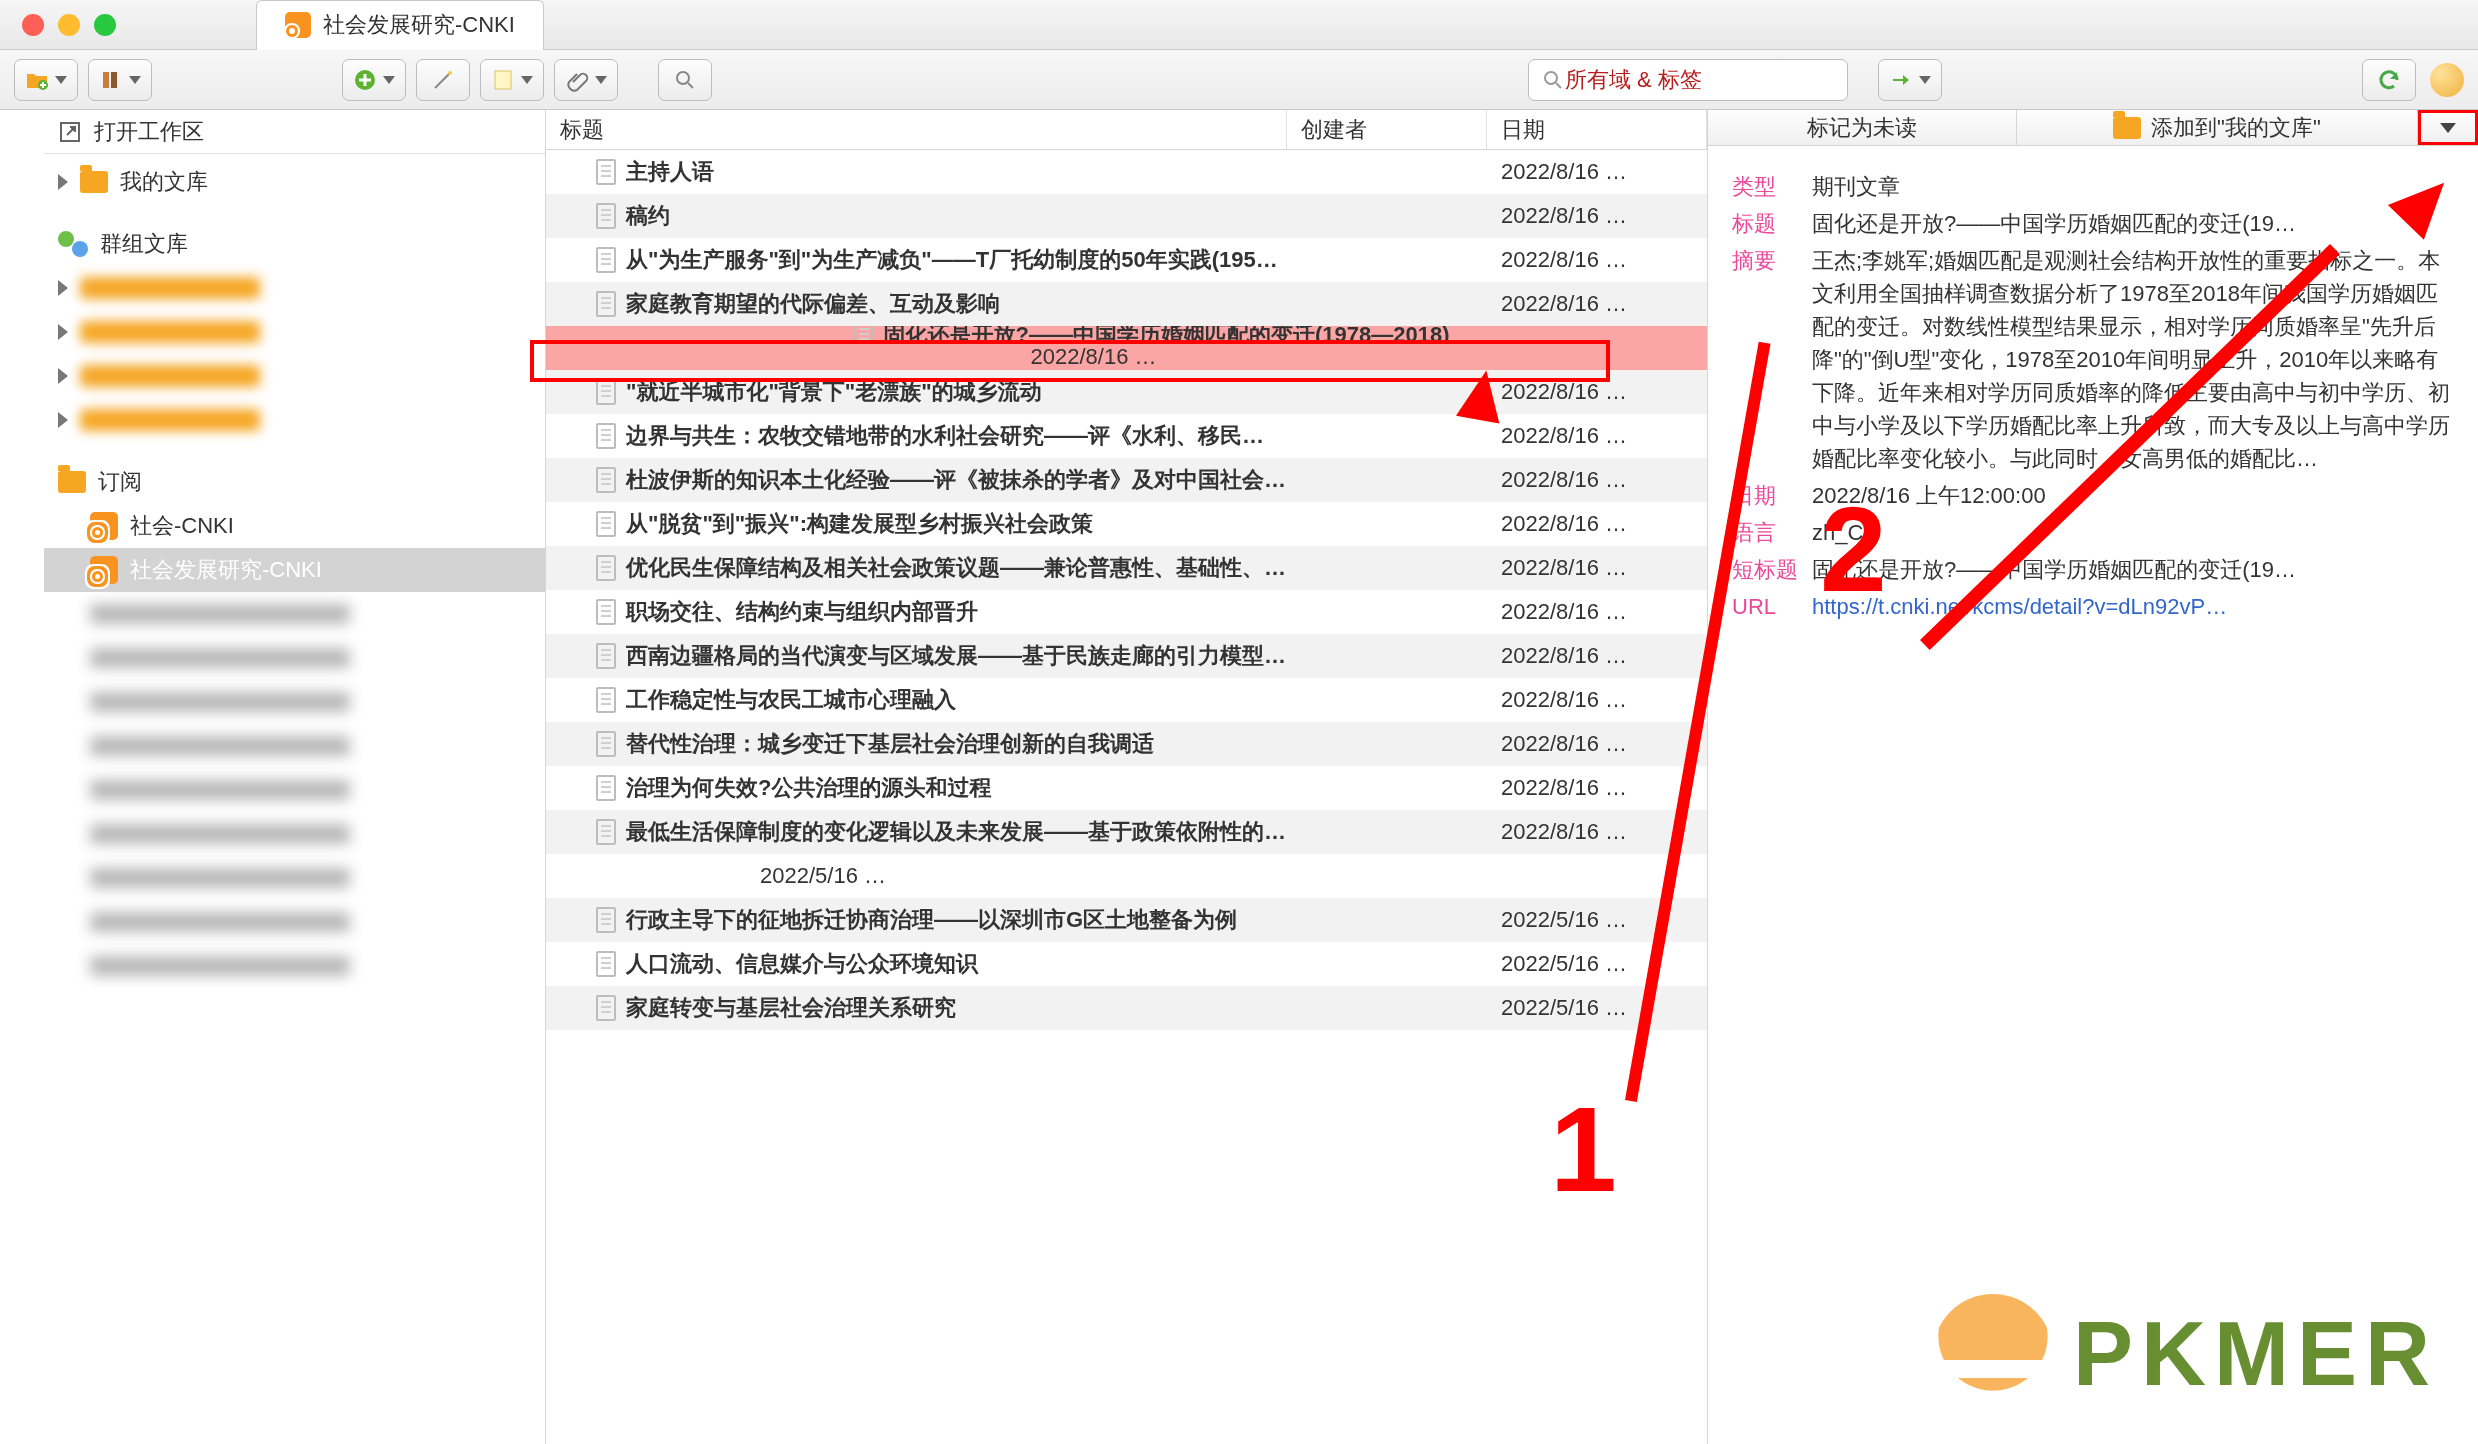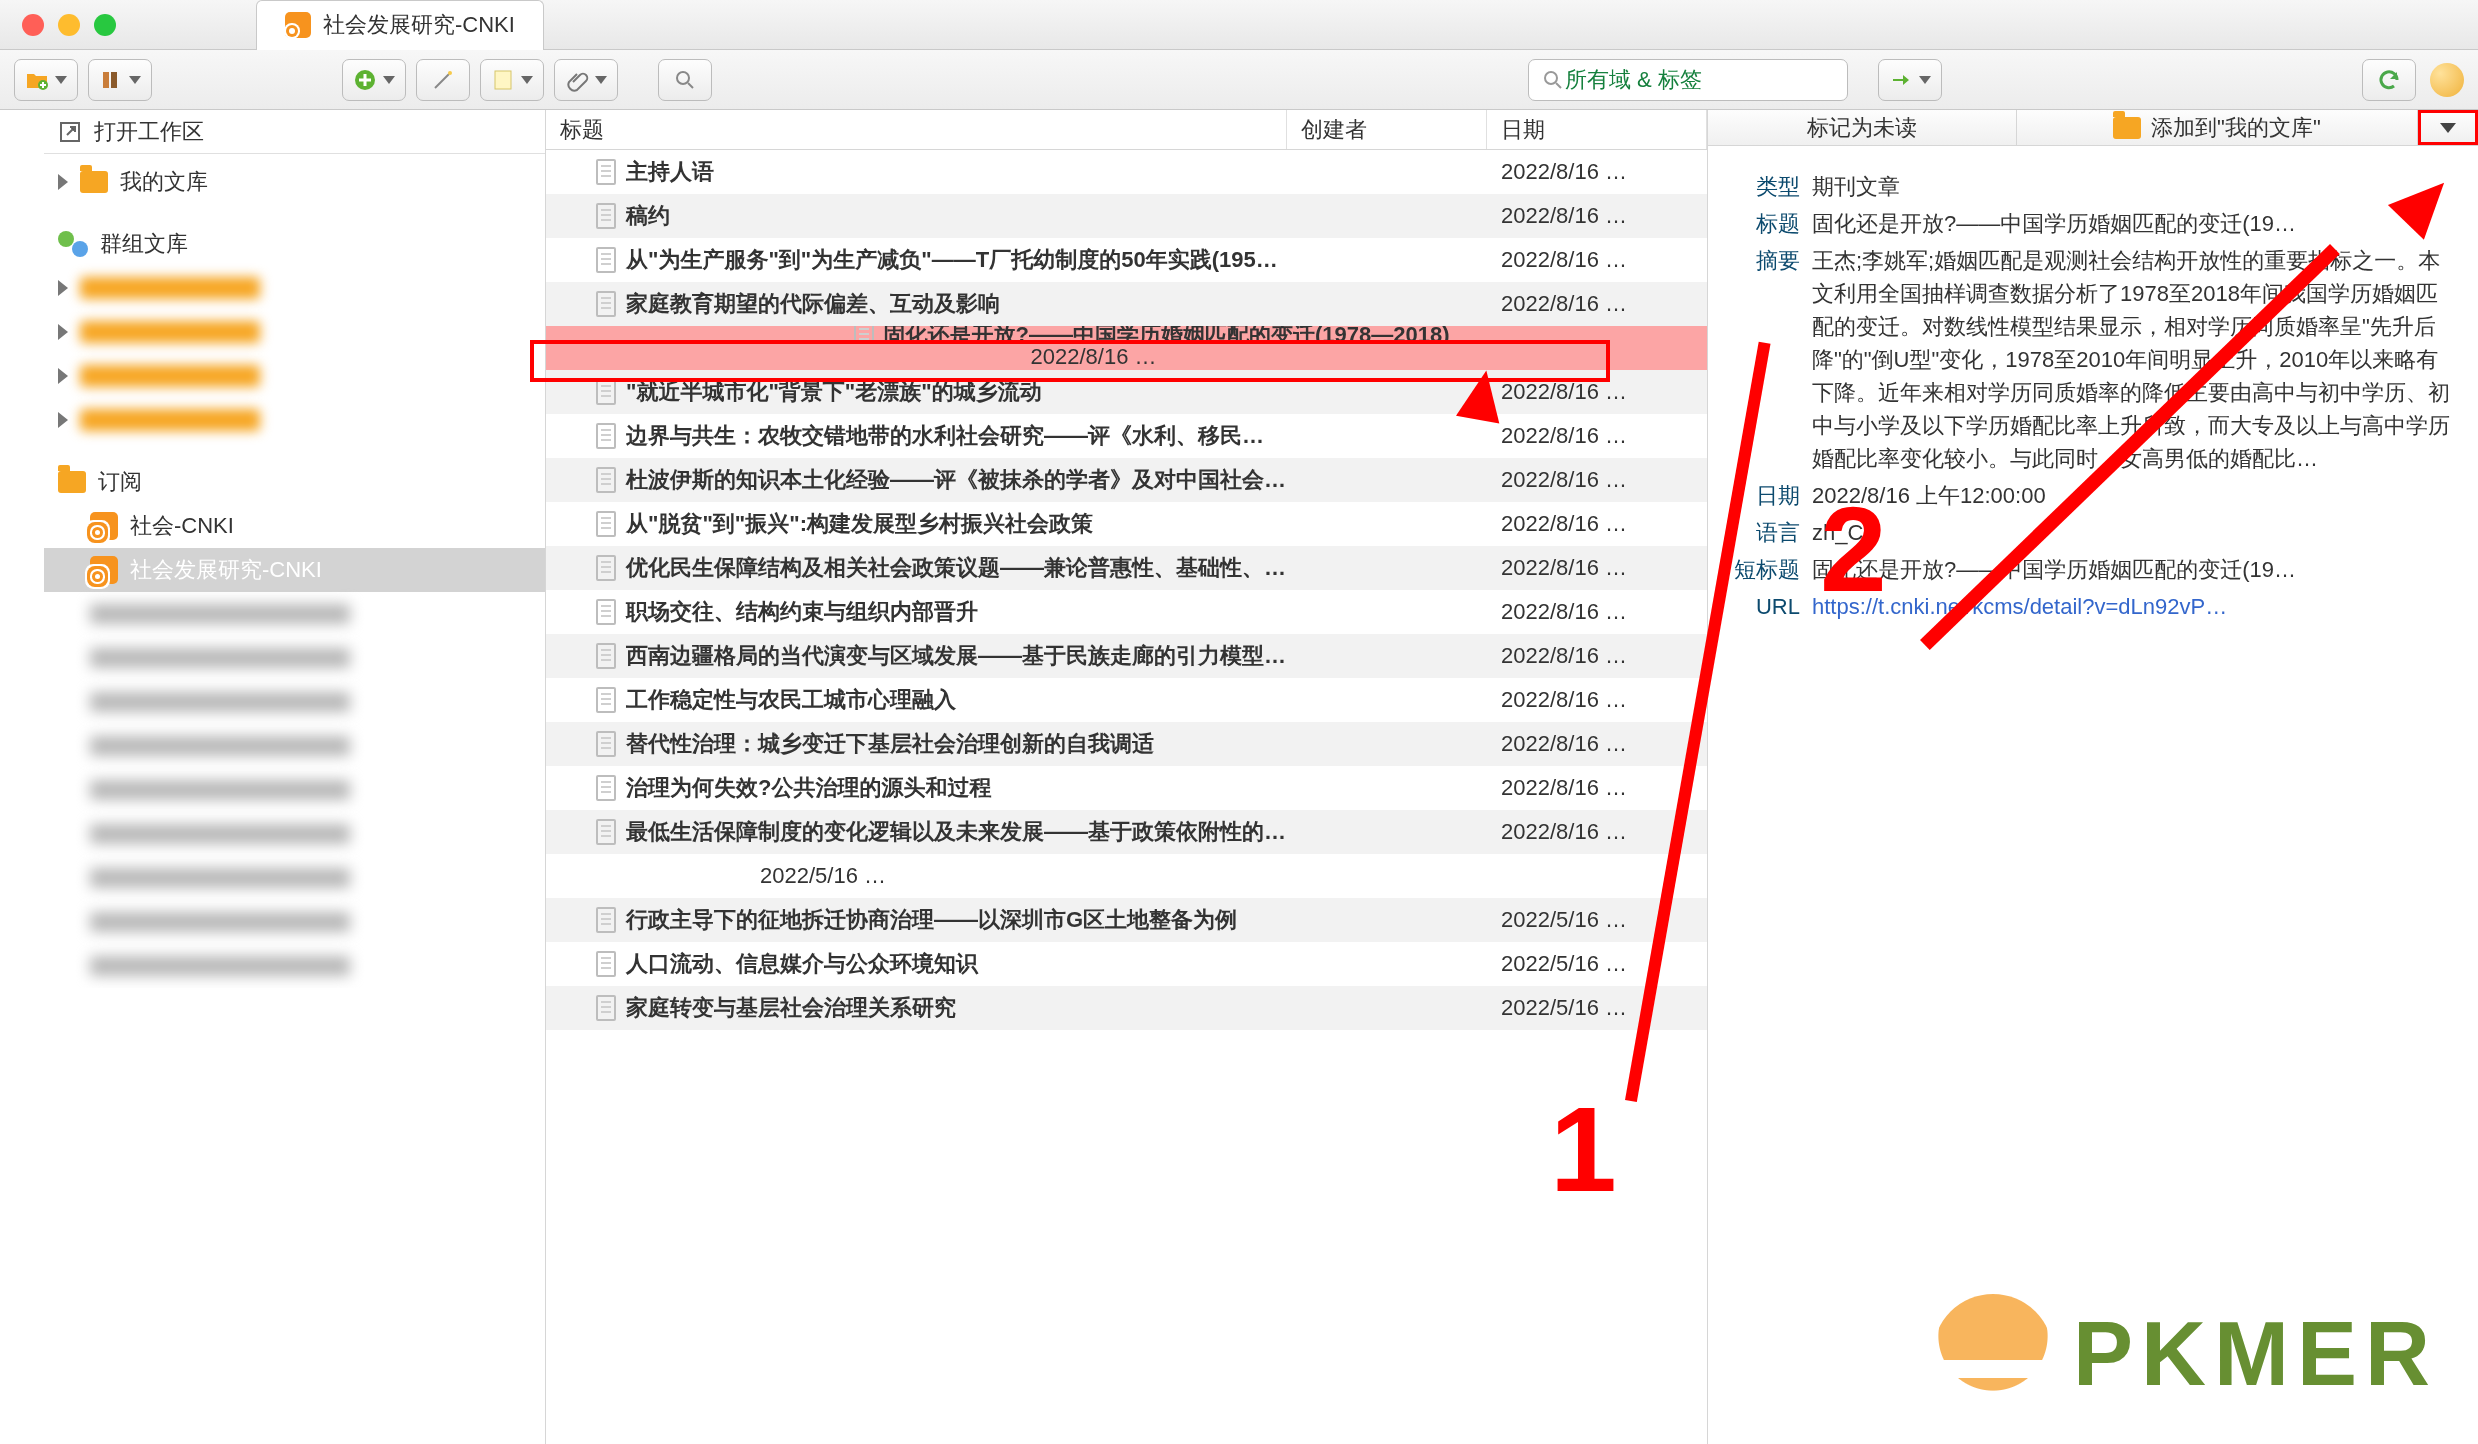--- a/index.html
+++ b/index.html
@@ -15,21 +15,21 @@
 .tab { margin-left: 140px; height: 50px; background: #fff; border: 1px solid #c9c9c9; border-bottom: none; border-radius: 6px 6px 0 0; display: flex; align-items: center; padding: 0 28px; gap: 12px; }
 .tab .rss { width: 26px; height: 26px; background: #f7931e; border-radius: 5px; position: relative; }
 .tab .rss::after { content: ""; position: absolute; left: 4px; bottom: 4px; width: 6px; height: 6px; border-radius: 50%; background: #fff; box-shadow: 0 0 0 3px #f7931e, 0 0 0 5px #fff; }
 
 
 .toolbar { height: 60px; background: linear-gradient(#f7f7f7,#ececec); border-bottom: 1px solid #c9c9c9; display: flex; align-items: center; padding: 0 14px; }
 .tool-sect { display: flex; gap: 10px; align-items: center; }
 .tbtn { height: 42px; min-width: 54px; background: linear-gradient(#fdfdfd,#ececec); border: 1px solid #bcbcbc; border-radius: 7px; display: flex; align-items: center; justify-content: center; padding: 0 10px; gap: 6px; font-size: 18px; color: #555; cursor: pointer; }
 .tbtn .caret { width: 0; height: 0; border-left: 6px solid transparent; border-right: 6px solid transparent; border-top: 8px solid #666; }
 .ic { width: 24px; height: 24px; display: inline-block; }
-.search-field { height: 42px; width: 320px; background: #fff; border: 1px solid #bcbcbc; border-radius: 7px; display: flex; align-items: center; padding: 0 12px; color: #15803d; }
+.search-field { height: 42px; width: 320px; background: #fff; border: 1px solid #bcbcbc; border-radius: 7px; display: flex; align-items: center; padding: 0 12px; color: #b91c1c; }
 .smiley { width: 34px; height: 34px; border-radius: 50%; background: radial-gradient(circle at 30% 30%, #ffe29b, #f0b23b); margin-left: 14px; }
 
 
 .panes { position: absolute; top: 110px; left: 0; right: 0; bottom: 0; display: flex; padding-left: 44px; }
 .sidebar { width: 502px; border-right: 1px solid #d6d6d6; background: #fff; display: flex; flex-direction: column; }
 .main { flex: 1; display: flex; flex-direction: column; border-right: 1px solid #d6d6d6; }
 .detail { width: 770px; display: flex; flex-direction: column; position: relative; }
 
 
 .sb-head { height: 44px; display: flex; align-items: center; gap: 12px; padding: 0 14px; border-bottom: 1px solid #e0e0e0; }
@@ -65,21 +65,21 @@
 .doc-icon::after { content: ""; position: absolute; left: 3px; top: 4px; right: 3px; height: 2px; background: #cfcfcf; box-shadow: 0 5px 0 #cfcfcf, 0 10px 0 #cfcfcf; }
 
 
 .det-actions { height: 36px; display: flex; border-bottom: 1px solid #d6d6d6; }
 .act-btn { flex: 1; display: flex; align-items: center; justify-content: center; gap: 10px; border-right: 1px solid #d6d6d6; cursor: pointer; background: linear-gradient(#fdfdfd,#f0f0f0); }
 .act-btn:last-child { border-right: none; }
 .drop-btn { width: 60px; border: 3px solid #ff0000; display: flex; align-items: center; justify-content: center; cursor: pointer; background: linear-gradient(#fdfdfd,#f0f0f0); }
 .drop-btn .caret { width: 0; height: 0; border-left: 8px solid transparent; border-right: 8px solid transparent; border-top: 10px solid #444; }
 .meta { padding: 24px 24px; font-size: 22px; }
 .meta-row { display: flex; margin-bottom: 4px; line-height: 1.5; }
-.mlabel { width: 80px; text-align: right; color: #0c4a6e; flex-shrink: 0; padding-right: 12px; }
+.mlabel { width: 80px; color: #ec4899; flex-shrink: 0; padding-right: 12px; }
 .mval { flex: 1; color: #333; word-break: break-all; }
 .murl { color: #3366cc; }
 
 
 .red-box { position: absolute; border: 4px solid #ff0000; pointer-events: none; }
 .arrow-line { position: absolute; background: #ff0000; transform-origin: 0 0; pointer-events: none; }
 .arrow-head { position: absolute; width: 0; height: 0; pointer-events: none; }
 .big-num { position: absolute; color: #ff0000; font-size: 120px; font-weight: bold; font-family: Arial; pointer-events: none; }
 .watermark { position: absolute; right: 40px; bottom: 30px; display: flex; align-items: center; gap: 20px; opacity: 0.85; }
 .wm-logo { width: 120px; height: 120px; border-radius: 50%; background: radial-gradient(circle at 50% 35%, #f7a941 55%, #fff 56%); position: relative; overflow: hidden; }

